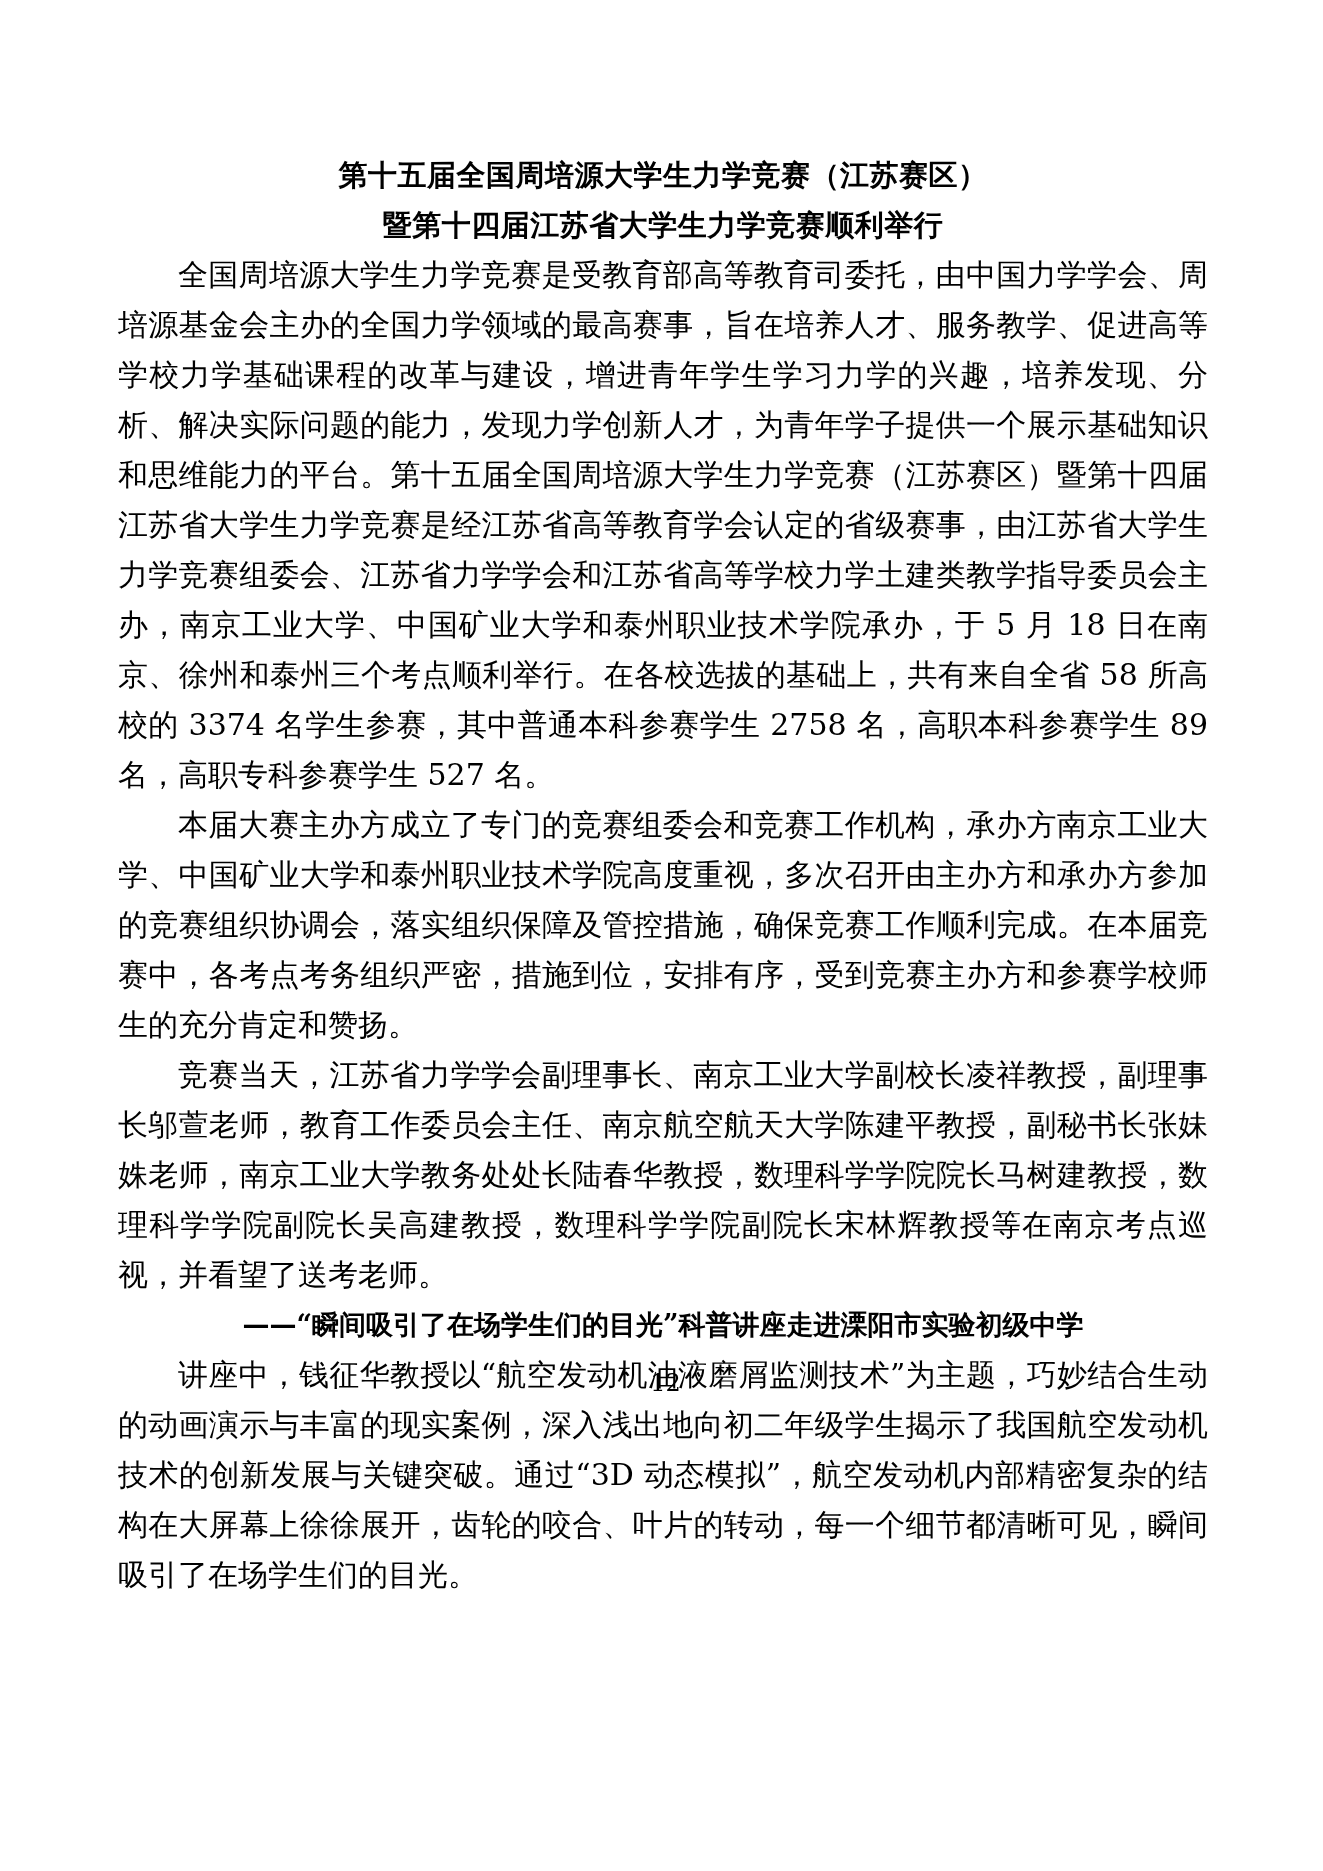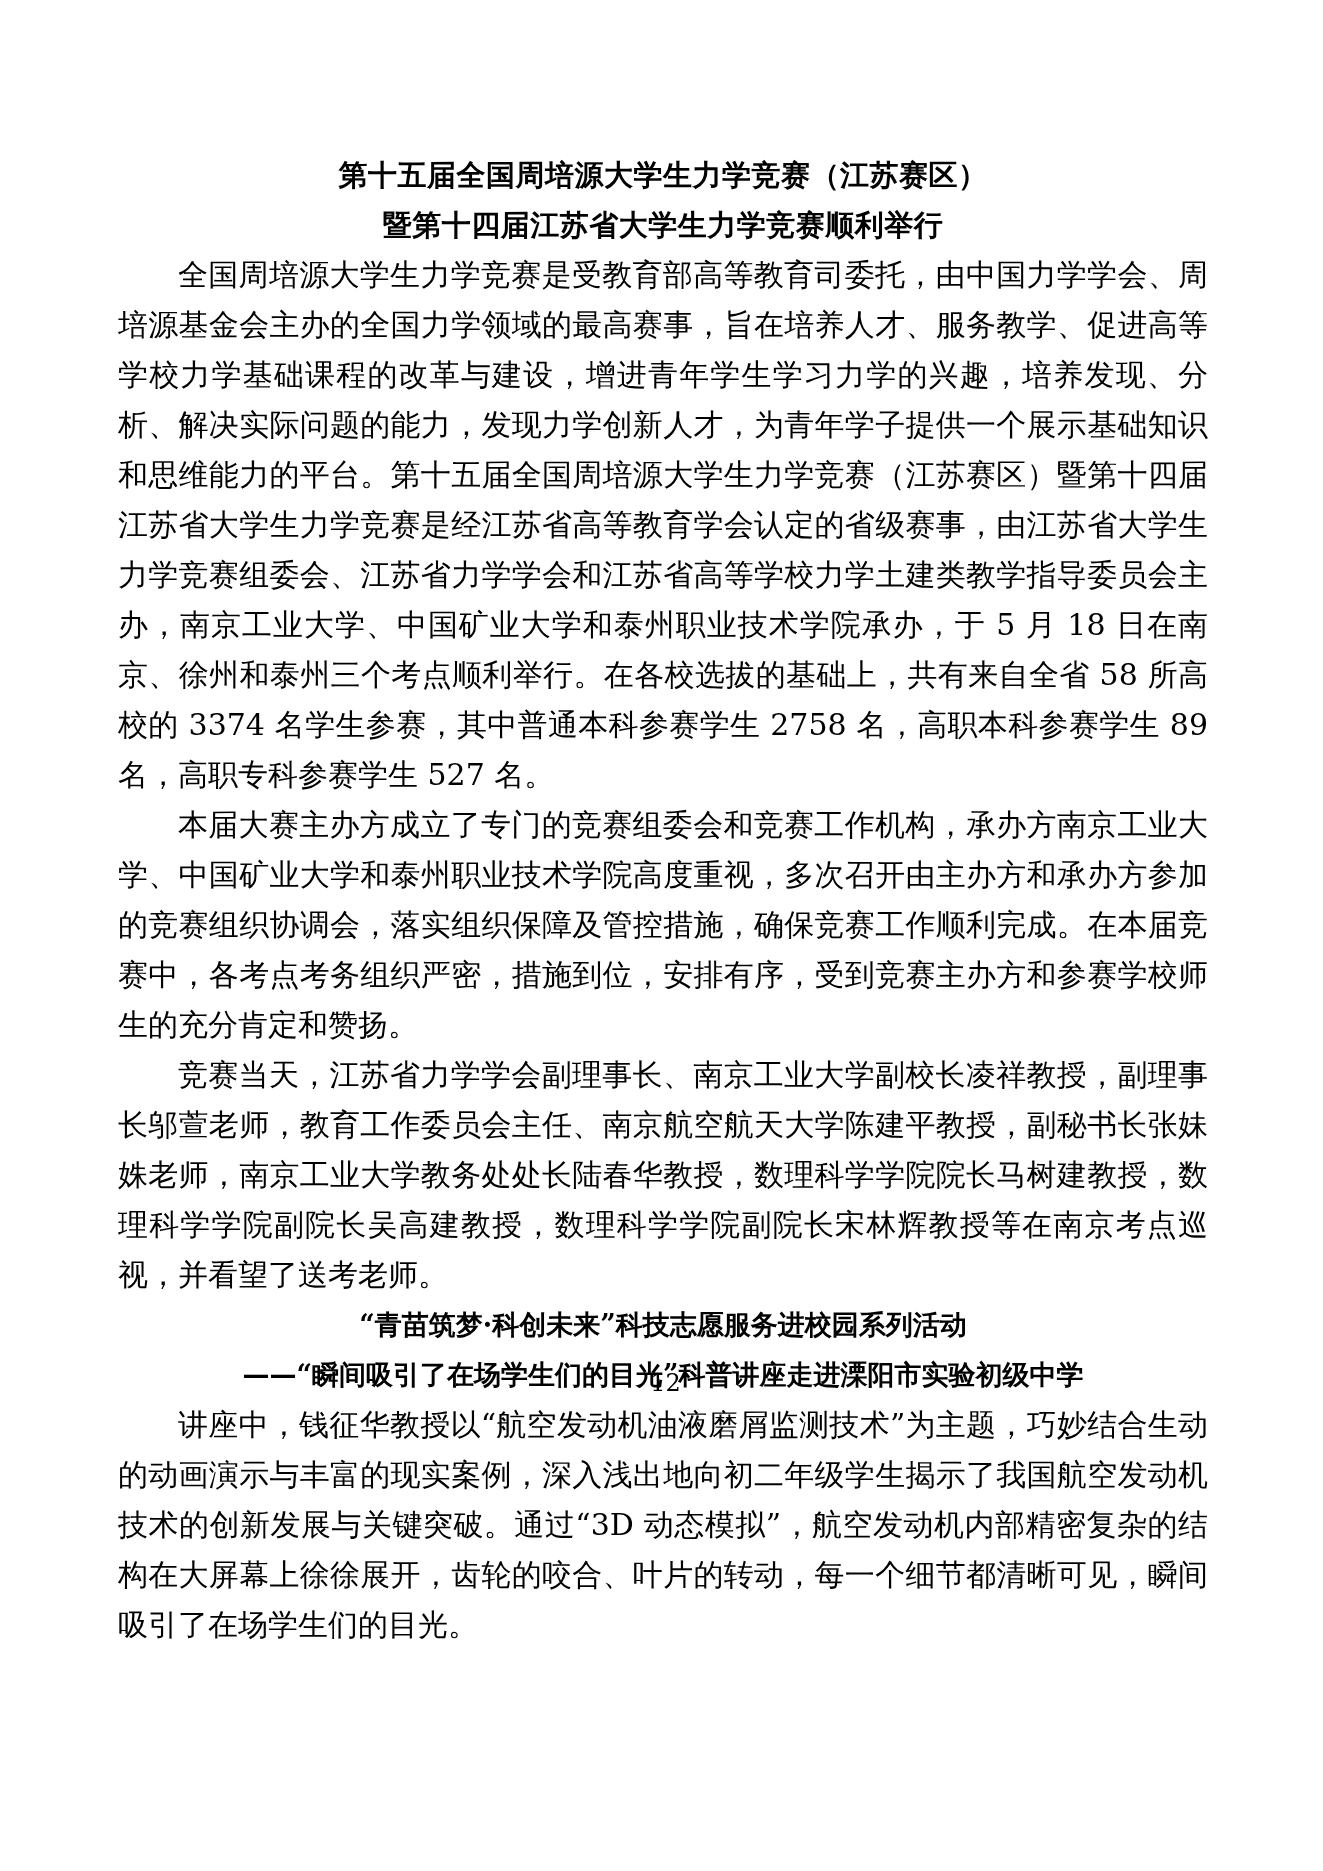--- a/index.html
+++ b/index.html
@@ -80,21 +80,20 @@
     <div class="doc-title">
       <span class="line">第十五届全国周培源大学生力学竞赛（江苏赛区）</span>
       <span class="line">暨第十四届江苏省大学生力学竞赛顺利举行</span>
     </div>
 
     <p class="para">全国周培源大学生力学竞赛是受教育部高等教育司委托，由中国力学学会、周培源基金会主办的全国力学领域的最高赛事，旨在培养人才、服务教学、促进高等学校力学基础课程的改革与建设，增进青年学生学习力学的兴趣，培养发现、分析、解决实际问题的能力，发现力学创新人才，为青年学子提供一个展示基础知识和思维能力的平台。第十五届全国周培源大学生力学竞赛（江苏赛区）暨第十四届江苏省大学生力学竞赛是经江苏省高等教育学会认定的省级赛事，由江苏省大学生力学竞赛组委会、江苏省力学学会和江苏省高等学校力学土建类教学指导委员会主办，南京工业大学、中国矿业大学和泰州职业技术学院承办，于 5 月 18 日在南京、徐州和泰州三个考点顺利举行。在各校选拔的基础上，共有来自全省 58 所高校的 3374 名学生参赛，其中普通本科参赛学生 2758 名，高职本科参赛学生 89 名，高职专科参赛学生 527 名。</p>
     <p class="para">本届大赛主办方成立了专门的竞赛组委会和竞赛工作机构，承办方南京工业大学、中国矿业大学和泰州职业技术学院高度重视，多次召开由主办方和承办方参加的竞赛组织协调会，落实组织保障及管控措施，确保竞赛工作顺利完成。在本届竞赛中，各考点考务组织严密，措施到位，安排有序，受到竞赛主办方和参赛学校师生的充分肯定和赞扬。</p>
     <p class="para">竞赛当天，江苏省力学学会副理事长、南京工业大学副校长凌祥教授，副理事长邬萱老师，教育工作委员会主任、南京航空航天大学陈建平教授，副秘书长张妹姝老师，南京工业大学教务处处长陆春华教授，数理科学学院院长马树建教授，数理科学学院副院长吴高建教授，数理科学学院副院长宋林辉教授等在南京考点巡视，并看望了送考老师。</p>
 
     <div class="section-heading">
-      <span class="line">“青苗筑梦·科创未来”科技志愿服务进校园系列活动</span>
       <span class="line">——“瞬间吸引了在场学生们的目光”科普讲座走进溧阳市实验初级中学</span>
     </div>
 
     <p class="para">讲座中，钱征华教授以“航空发动机油液磨屑监测技术”为主题，巧妙结合生动的动画演示与丰富的现实案例，深入浅出地向初二年级学生揭示了我国航空发动机技术的创新发展与关键突破。通过“3D 动态模拟”，航空发动机内部精密复杂的结构在大屏幕上徐徐展开，齿轮的咬合、叶片的转动，每一个细节都清晰可见，瞬间吸引了在场学生们的目光。</p>
 
   </div>
 
   <div class="page-number">12</div>
 </div>
 

